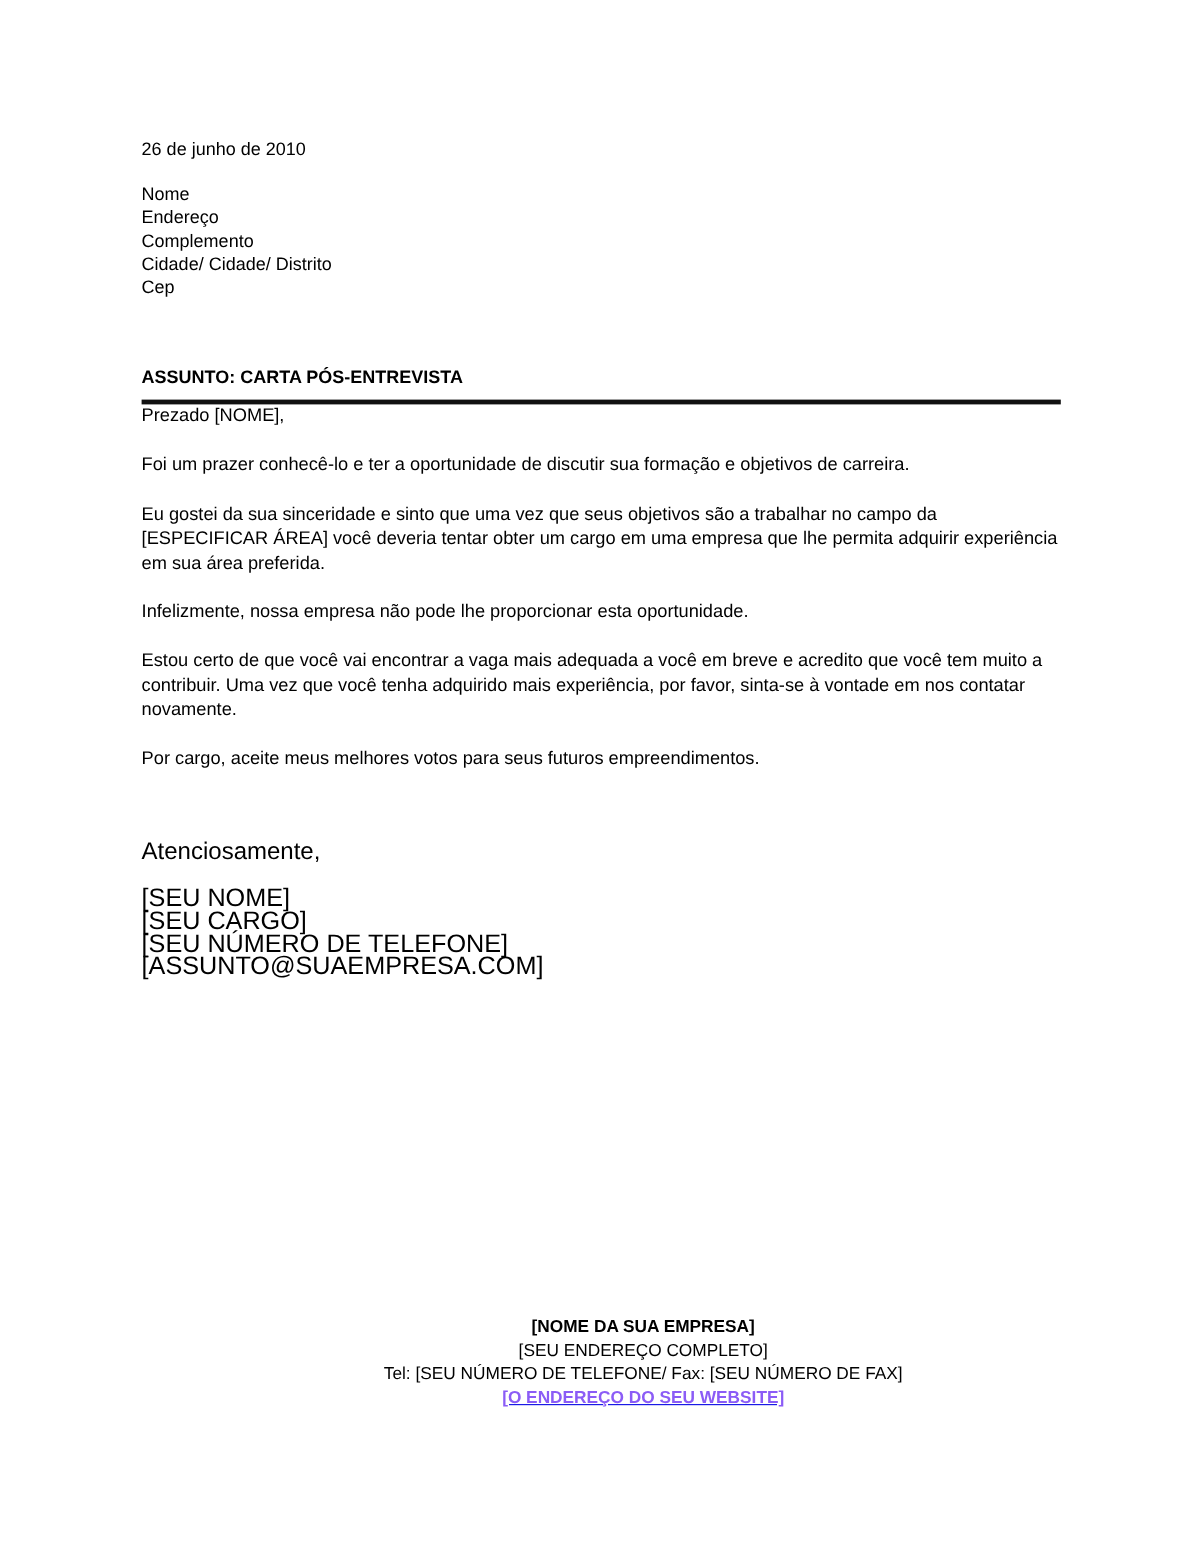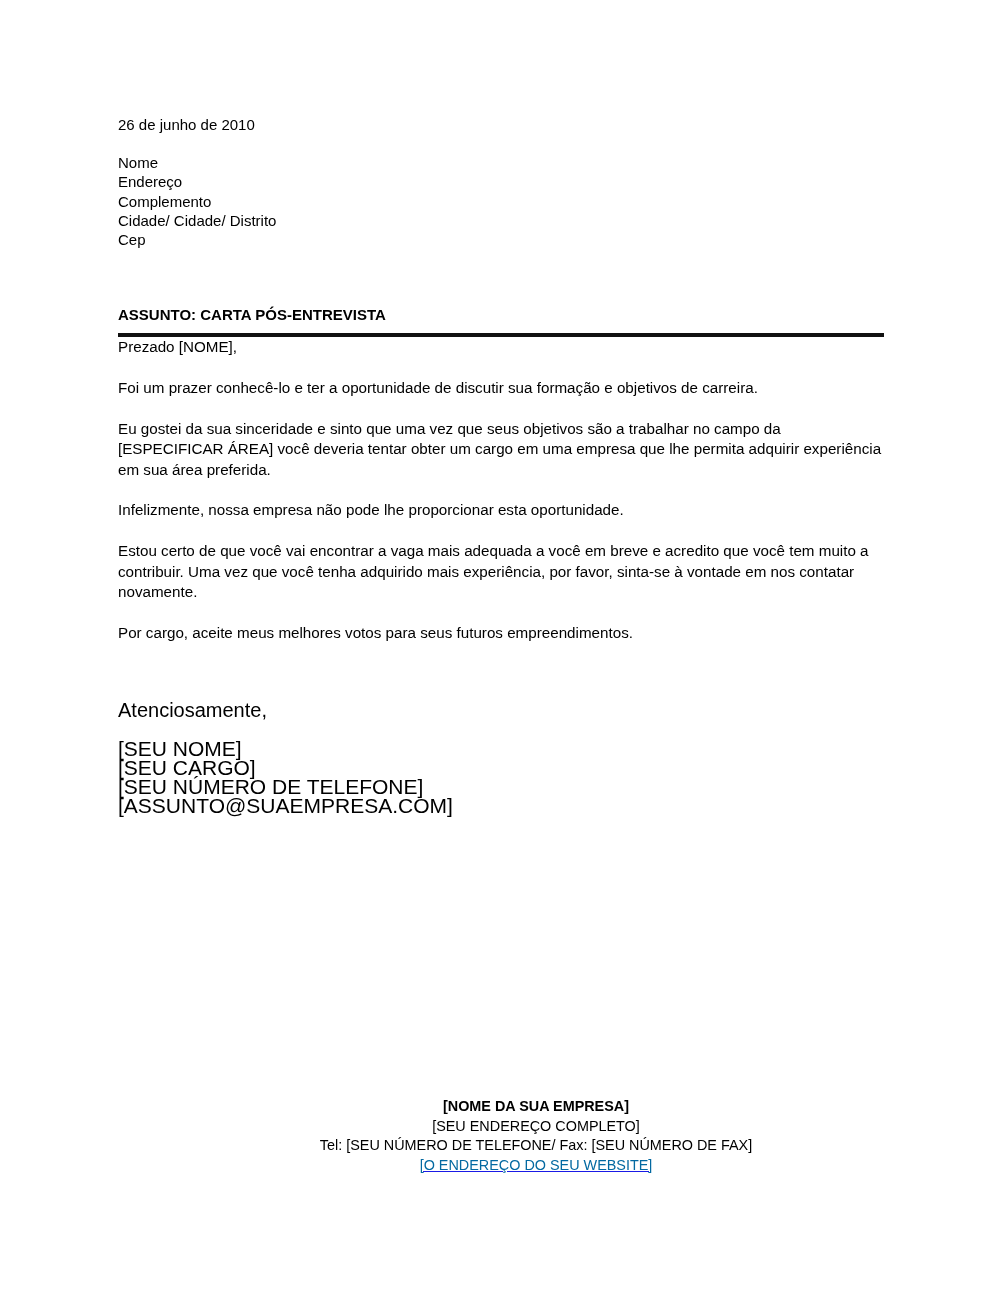--- a/index.html
+++ b/index.html
@@ -132,16 +132,16 @@
       <div class="line">[SEU NÚMERO DE TELEFONE]</div>
       <div class="line">[ASSUNTO@SUAEMPRESA.COM]</div>
     </div>
 
   </div>
 
   <div class="footer">
     <div class="footer-line bold">[NOME DA SUA EMPRESA]</div>
     <div class="footer-line">[SEU ENDEREÇO COMPLETO]</div>
     <div class="footer-line">Tel: [SEU NÚMERO DE TELEFONE/ Fax: [SEU NÚMERO DE FAX]</div>
-    <div class="footer-line"><span class="footer-link" style="color: #0369a1; text-decoration-color: rgb(26, 26, 230);">[O ENDEREÇO DO SEU WEBSITE]</span></div>
+    <div class="footer-line"><span class="footer-link" style="color: #8b5cf6; text-decoration-color: rgb(26, 26, 230); font-weight: bold;">[O ENDEREÇO DO SEU WEBSITE]</span></div>
   </div>
 
 </div>
 
 </body></html>

